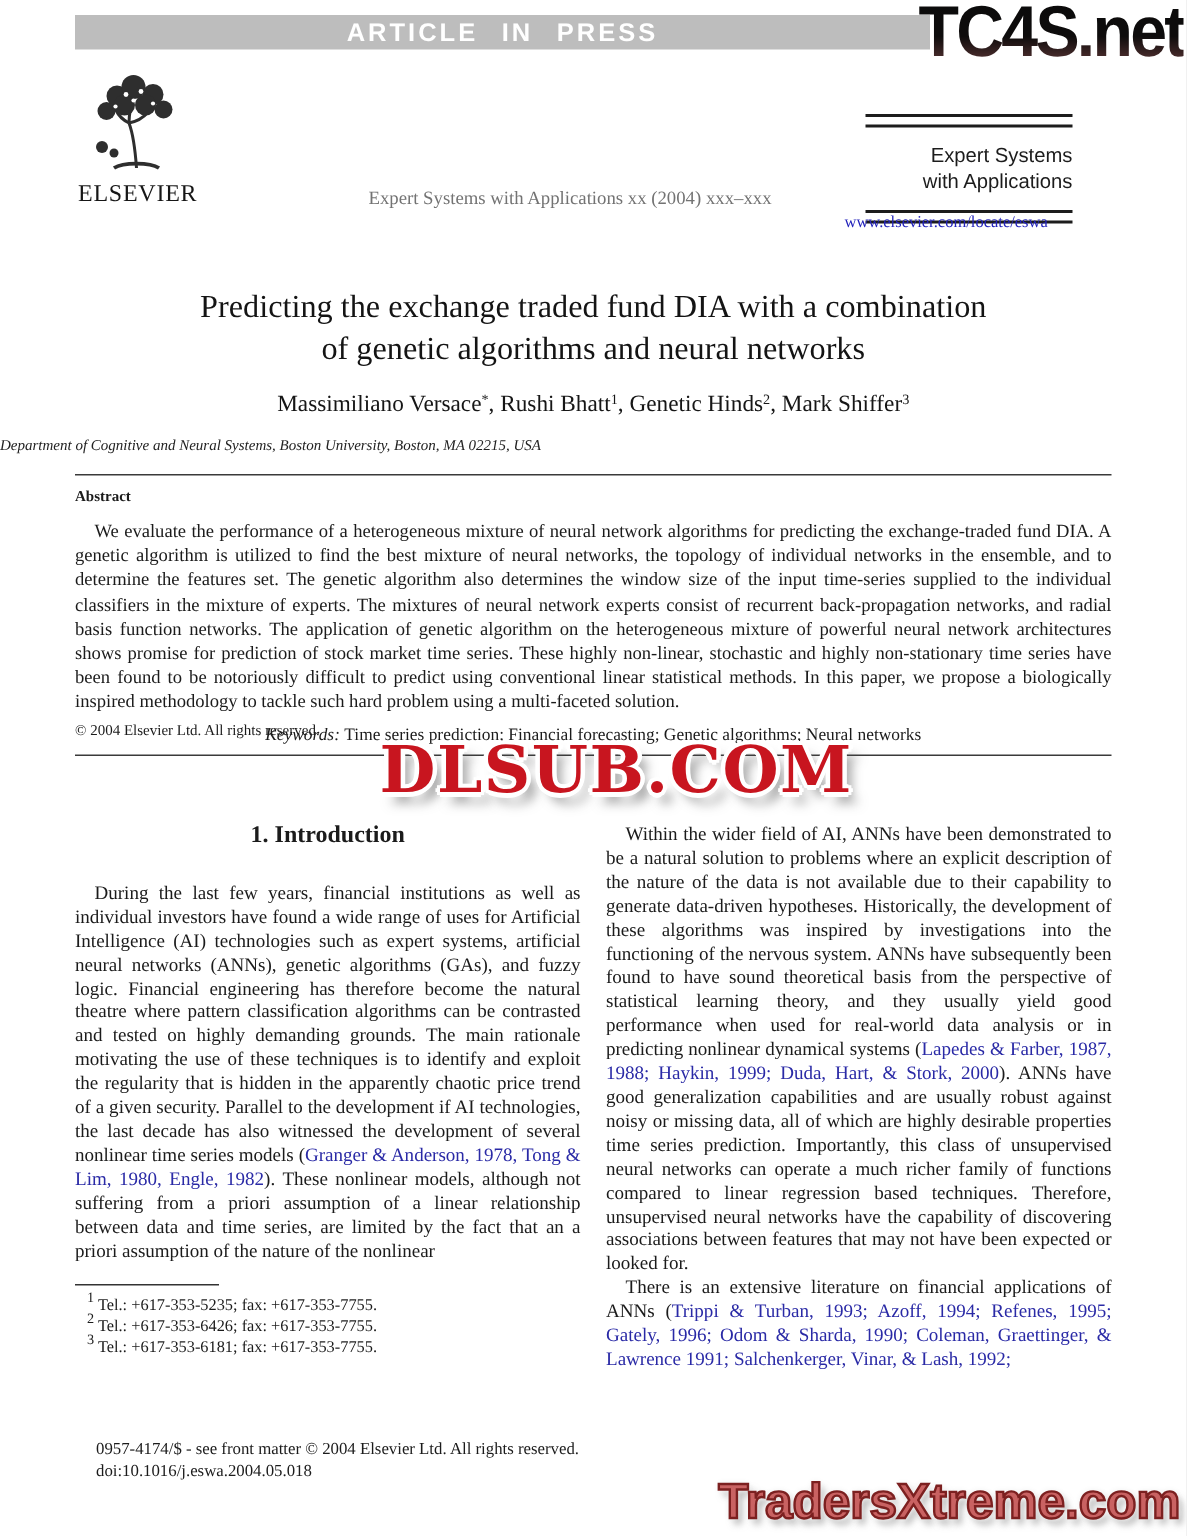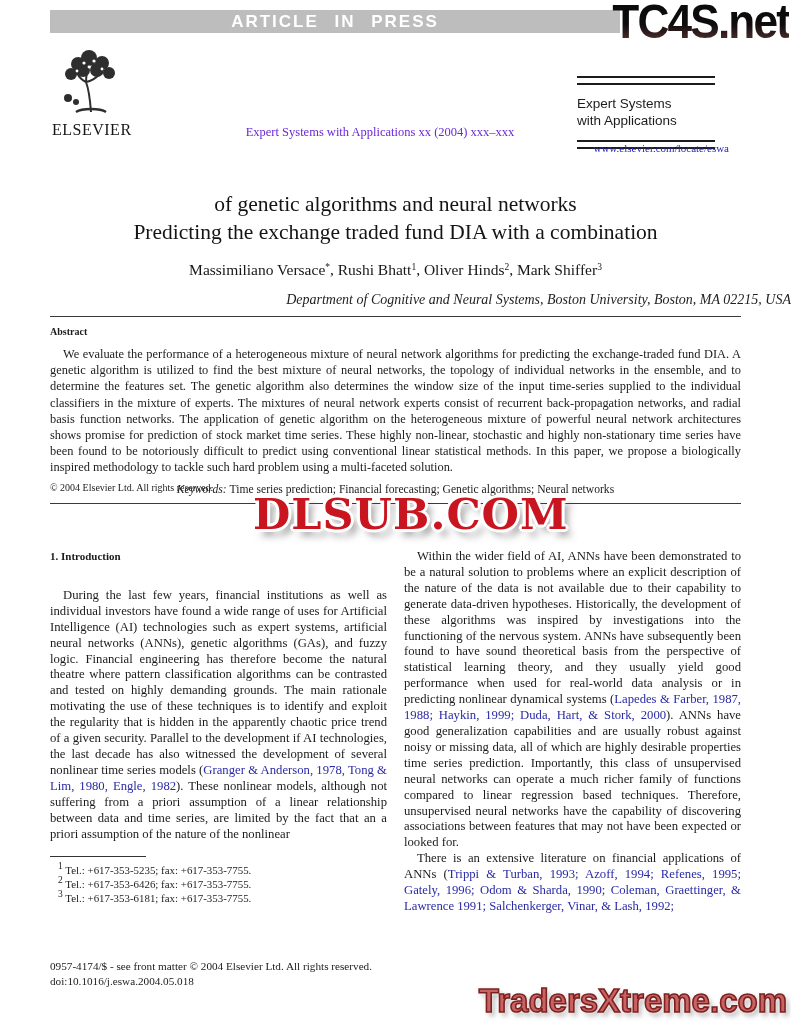--- a/index.html
+++ b/index.html
@@ -17,35 +17,35 @@
         font-weight:bold;font-size:48px;letter-spacing:-2px;transform:scaleX(.92);transform-origin:right;
         background:linear-gradient(180deg,#0b0b0b 0%,#0e0c0c 55%,#4a2c2c 82%,#7a5252 100%);
         -webkit-background-clip:text;background-clip:text;color:transparent;}
 
   
   .elsevier{position:absolute;left:52px;top:50px;width:78px;text-align:center;}
   .elsevier svg{display:block;margin:0 auto;}
   .elsevier .pub{font-size:16px;letter-spacing:.5px;color:#161616;margin-top:1px;}
 
   .journal-line{position:absolute;left:140px;top:125px;width:480px;text-align:center;
-                font-size:12.5px;color:#6d28d9;}
+                font-size:12.5px;color:#737373;}
 
-  .jblock{position:absolute;left:577px;top:76px;width:138px;text-align:left;}
+  .jblock{position:absolute;left:577px;top:76px;width:138px;text-align:right;}
   .dbl{height:5px;border-top:2.4px solid #1c1c1c;border-bottom:2.4px solid #1c1c1c;}
   .jname{font-family:"Liberation Sans","DejaVu Sans",sans-serif;font-size:13.5px;color:#1c1c1c;
          line-height:16.5px;margin:11px 0;}
-  .jurl{position:absolute;left:563px;top:142px;width:166px;text-align:right;
+  .jurl{position:absolute;left:563px;top:142px;width:166px;text-align:left;
         font-size:11px;color:#2323bb;}
 
   
   .title{position:absolute;left:0;top:191px;width:791px;text-align:center;
          font-size:21.5px;line-height:27.5px;color:#141414;}
   .authors{position:absolute;left:0;top:261px;width:791px;text-align:center;font-size:15.5px;color:#161616;}
-  .affil{position:absolute;left:0;top:292px;width:791px;text-align:right;
-         font-style:italic;font-size:14px;color:#222;}
+  .affil{position:absolute;left:0;top:292px;width:791px;text-align:left;
+         font-style:italic;font-size:10px;color:#222;}
 
   .rule{position:absolute;left:50px;width:691px;border-top:1.2px solid #3a3a3a;}
   .rule1{top:316px;}
   .rule2{top:503px;}
 
   .abs-head{position:absolute;left:50px;top:326px;font-size:10px;font-weight:bold;}
   .abs-text{position:absolute;left:50px;top:346px;width:691px;font-size:12.4px;line-height:16.2px;
             text-align:justify;}
   .abs-text .lead{text-indent:13px;display:block;}
   .abs-copy{position:absolute;left:50px;top:482px;font-size:10px;}
@@ -58,33 +58,33 @@
                      -2px -2px 0 #fff,2px 2px 0 #fff,-2px 2px 0 #fff,2px -2px 0 #fff,
                      6px 7px 7px rgba(90,90,90,.55);margin-top:10px;}
   .traders{position:absolute;right:4px;top:982px;font-family:"Liberation Sans","DejaVu Sans",sans-serif;
            font-weight:bold;font-size:33px;letter-spacing:0;color:#c96262;z-index:5;
            -webkit-text-stroke:1.6px #7c2020;
            text-shadow:0 0 3px #ffffff,0 0 5px #e9e9e9,3px 4px 5px rgba(120,120,120,.6);}
 
   
   .columns{position:absolute;left:50px;top:549px;width:691px;display:flex;gap:17px;}
   .col{flex:1;font-size:12.7px;line-height:15.9px;text-align:justify;}
-  .sec-head{font-weight:bold;font-size:11px;margin:0 0 23px 0;text-align:left;}
+  .sec-head{font-weight:bold;font-size:16px;margin:0 0 23px 0;text-align:center;}
   .col p{margin:0;}
   .col p.ind{text-indent:13px;}
   .cite{color:#2a2aa6;}
   .ital{font-style:italic;}
   .sup{font-size:9.5px;vertical-align:5px;line-height:0;}
 
   
   .footnotes{position:absolute;left:50px;top:856px;width:344px;font-size:10.9px;line-height:13.9px;
              text-align:justify;}
   .fn-rule{width:96px;border-top:1.1px solid #333;margin-bottom:7px;}
   .footnotes p{margin:0;text-indent:8px;}
-  .footer{position:absolute;left:50px;top:959px;font-size:11.2px;line-height:14.5px;}
+  .footer{position:absolute;left:64px;top:959px;font-size:11.2px;line-height:14.5px;}
 </style>
 </head>
 <body>
 
 <div class="page">
 
   <div class="banner">
     <span>ARTICLE IN PRESS</span>
   </div>
 
@@ -129,24 +129,24 @@
     <div class="dbl"></div>
     <div class="jname">
       <div>Expert Systems</div>
       <div>with Applications</div>
     </div>
     <div class="dbl"></div>
   </div>
   <div class="jurl">www.elsevier.com/locate/eswa</div>
 
   <div class="title">
+    <div>Predicting the exchange traded fund DIA with a combination</div>
     <div>of genetic algorithms and neural networks</div>
-    <div>Predicting the exchange traded fund DIA with a combination</div>
   </div>
-  <div class="authors"><span>Massimiliano Versace</span><span class="sup">*</span><span>, Rushi Bhatt</span><span class="sup">1</span><span>, Oliver Hinds</span><span class="sup">2</span><span>, Mark Shiffer</span><span class="sup">3</span></div>
+  <div class="authors"><span>Massimiliano Versace</span><span class="sup">*</span><span>, Rushi Bhatt</span><span class="sup">1</span><span>, Genetic Hinds</span><span class="sup">2</span><span>, Mark Shiffer</span><span class="sup">3</span></div>
   <div class="affil">Department of Cognitive and Neural Systems, Boston University, Boston, MA 02215, USA</div>
 
   <div class="rule rule1"></div>
 
   <div class="abs-head">Abstract</div>
   <div class="abs-text">
     <span class="lead">We evaluate the performance of a heterogeneous mixture of neural network algorithms for predicting the exchange-traded fund DIA. A genetic algorithm is utilized to find the best mixture of neural networks, the topology of individual networks in the ensemble, and to determine the features set. The genetic algorithm also determines the window size of the input time-series supplied to the individual classifiers in the mixture of experts. The mixtures of neural network experts consist of recurrent back-propagation networks, and radial basis function networks. The application of genetic algorithm on the heterogeneous mixture of powerful neural network architectures shows promise for prediction of stock market time series. These highly non-linear, stochastic and highly non-stationary time series have been found to be notoriously difficult to predict using conventional linear statistical methods. In this paper, we propose a biologically inspired methodology to tackle such hard problem using a multi-faceted solution.</span>
   </div>
   <div class="abs-copy">© 2004 Elsevier Ltd. All rights reserved.</div>
   <div class="keywords"><span class="ital">Keywords: </span><span>Time series prediction; Financial forecasting; Genetic algorithms; Neural networks</span></div>

